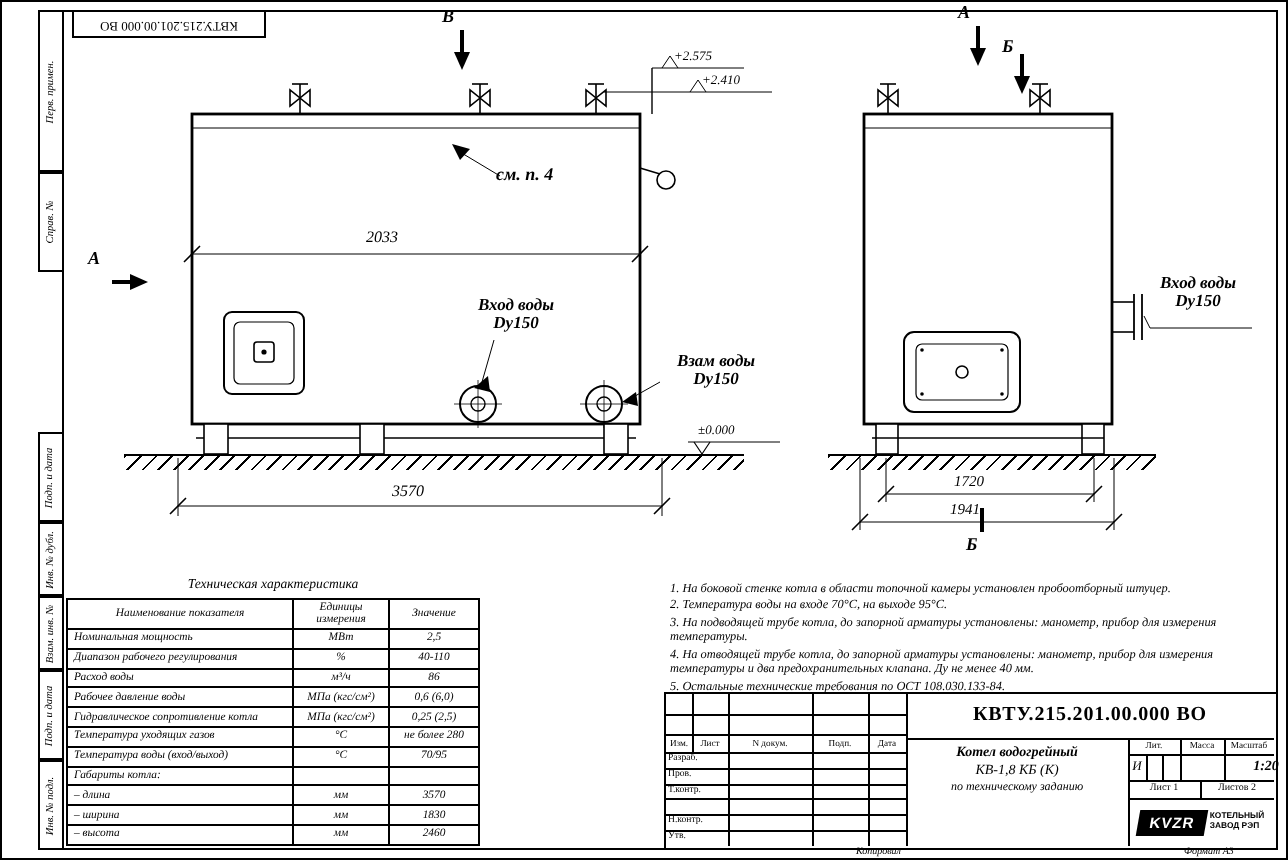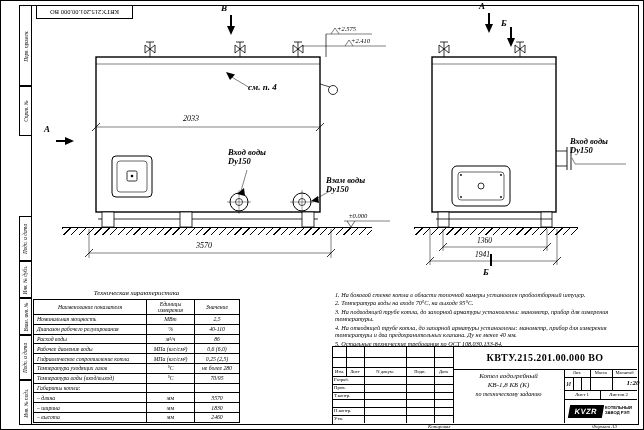--- a/index.html
+++ b/index.html
@@ -9,21 +9,21 @@
   
   .stamp{position:absolute;left:19px;width:13px;border:1px solid #000;box-sizing:border-box;
          display:flex;align-items:center;justify-content:center;}
   .stamp span{transform:rotate(-90deg);white-space:nowrap;font-size:5.3px;font-style:italic;}
   .inv-des{position:absolute;left:36px;top:5px;width:97px;height:14px;border:1px solid #000;box-sizing:border-box;
            display:flex;align-items:center;justify-content:center;}
   .inv-des span{transform:rotate(180deg);font-size:6.5px;white-space:nowrap;}
   
   .dlabel{position:absolute;font-style:italic;white-space:nowrap;line-height:1.1;}
   .b{font-weight:bold;}
-  .ctr{text-align:left;}
+  .ctr{text-align:center;}
   .geom{position:absolute;left:0;top:0;}
   .hatch{position:absolute;border-top:1px solid #000;
          background:repeating-linear-gradient(135deg,#000 0 1px,transparent 1px 5.5px);}
   
   .notes{position:absolute;left:335px;top:291px;width:300px;}
   .note{margin:0 0 1px 0;font-size:6.2px;font-style:italic;line-height:1.2;}
   
   .tt{position:absolute;left:33px;top:289px;width:207px;}
   .tt-title{height:10px;font-size:6.8px;font-style:italic;text-align:center;}
   .tt-grid{border:1px solid #000;}
@@ -222,21 +222,21 @@
   <div class="dlabel b" style="left:221px;top:4px;font-size:9px;">В</div>
   <div class="dlabel b" style="left:44px;top:125px;font-size:9px;">А</div>
   <div class="dlabel b" style="left:479px;top:2px;font-size:9px;">А</div>
   <div class="dlabel b" style="left:501px;top:19px;font-size:9px;">Б</div>
   <div class="dlabel b" style="left:483px;top:268px;font-size:9px;">Б</div>
 
   <div class="dlabel b" style="left:248px;top:83px;font-size:9px;">см. п. 4</div>
 
   <div class="dlabel" style="left:183px;top:115px;font-size:8px;">2033</div>
   <div class="dlabel" style="left:196px;top:242px;font-size:8px;">3570</div>
-  <div class="dlabel" style="left:477px;top:237px;font-size:7.5px;">1360</div>
+  <div class="dlabel" style="left:477px;top:237px;font-size:7.5px;">1720</div>
   <div class="dlabel" style="left:475px;top:251px;font-size:7.5px;">1941</div>
 
   <div class="dlabel" style="left:337px;top:25px;font-size:6.5px;">+2.575</div>
   <div class="dlabel" style="left:351px;top:37px;font-size:6.5px;">+2.410</div>
   <div class="dlabel" style="left:349px;top:212px;font-size:6.5px;">±0.000</div>
 
   <div class="dlabel ctr" style="left:228px;top:148px;width:60px;">
     <div class="b" style="font-size:8.5px;">Вход воды</div>
     <div class="b" style="font-size:8.5px;">Dy150</div>
   </div>
@@ -357,21 +357,21 @@
     <div class="tbt" style="left:73px;top:20px;width:28px;height:9px;line-height:9px;">Подп.</div>
     <div class="tbt" style="left:101px;top:20px;width:19px;height:9px;line-height:9px;">Дата</div>
 
     <div class="tbt" style="left:1px;top:29px;width:30px;height:8px;line-height:8px;text-align:left;font-size:4.8px;">Разраб.</div>
     <div class="tbt" style="left:1px;top:37px;width:30px;height:8px;line-height:8px;text-align:left;font-size:4.8px;">Пров.</div>
     <div class="tbt" style="left:1px;top:45px;width:30px;height:7px;line-height:7px;text-align:left;font-size:4.8px;">Т.контр.</div>
     <div class="tbt" style="left:1px;top:52px;width:30px;height:8px;line-height:8px;text-align:left;font-size:4.8px;"></div>
     <div class="tbt" style="left:1px;top:60px;width:30px;height:8px;line-height:8px;text-align:left;font-size:4.8px;">Н.контр.</div>
     <div class="tbt" style="left:1px;top:68px;width:30px;height:8px;line-height:8px;text-align:left;font-size:4.8px;">Утв.</div>
 
-    <div class="tbt" style="left:120px;top:25px;width:111px;font-size:7px;font-style:italic;">Котел водогрейный</div>
+    <div class="tbt" style="left:120px;top:25px;width:111px;font-size:7px;font-style:italic;font-weight:bold;">Котел водогрейный</div>
     <div class="tbt" style="left:120px;top:34px;width:111px;font-size:7px;font-style:italic;">КВ-1,8 КБ (К)</div>
     <div class="tbt" style="left:120px;top:44px;width:111px;font-size:6px;font-style:italic;">по техническому заданию</div>
 
     <div class="tbt" style="left:231px;top:22px;width:26px;height:8px;line-height:8px;">Лит.</div>
     <div class="tbt" style="left:257px;top:22px;width:22px;height:8px;line-height:8px;">Масса</div>
     <div class="tbt" style="left:279px;top:22px;width:25px;height:8px;line-height:8px;">Масштаб</div>
     <div class="tbt" style="left:231px;top:30px;width:9px;height:13px;line-height:13px;font-size:6.5px;font-style:italic;">И</div>
     <div class="tbt" style="left:279px;top:30px;width:42px;height:13px;line-height:13px;font-size:7px;font-weight:bold;font-style:italic;">1:20</div>
     <div class="tbt" style="left:231px;top:43px;width:36px;height:9px;line-height:9px;font-size:5px;">Лист 1</div>
     <div class="tbt" style="left:267px;top:43px;width:37px;height:9px;line-height:9px;font-size:5px;">Листов 2</div>

